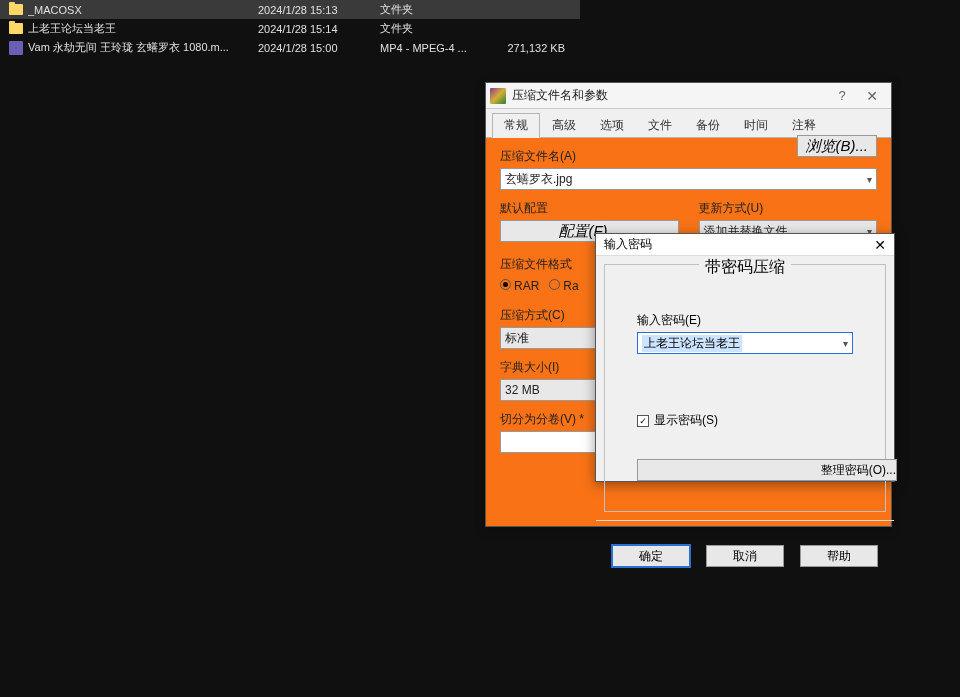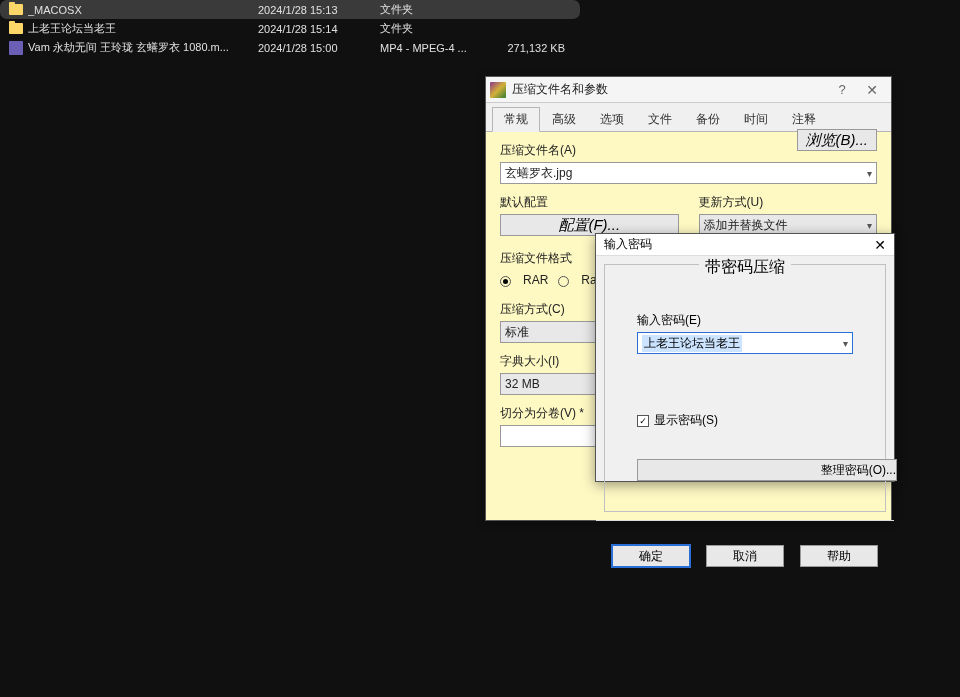--- a/index.html
+++ b/index.html
@@ -1,32 +1,32 @@
 <!DOCTYPE html>
 <html><head>
   <meta charset="utf-8">
   <style>
     * { box-sizing: border-box; margin: 0; padding: 0; font-family: "Microsoft YaHei", "Segoe UI", sans-serif; }
     body { width: 960px; height: 697px; background: #101010; overflow: hidden; position: relative; }
     
     
     .file-list { position: absolute; top: 0; left: 0; width: 580px; }
-    .file-row { display: flex; align-items: center; height: 19px; font-size: 11px; color: #e0e0e0; border-radius: 7px; }
+    .file-row { display: flex; align-items: center; height: 19px; font-size: 11px; color: #e0e0e0; }
     .file-row.selected { background: #3a3a3a; }
     .file-icon { width: 16px; height: 16px; margin: 0 4px 0 8px; display: flex; align-items: center; justify-content: center; }
     .folder-icon { width: 14px; height: 11px; background: #ffd768; border-radius: 1px; position: relative; }
     .folder-icon::before { content: ""; position: absolute; top: -2px; left: 0; width: 6px; height: 3px; background: #ffd768; border-radius: 1px 1px 0 0; }
     .video-icon { width: 14px; height: 14px; background: #6b5fb5; border-radius: 1px; }
     .file-name { width: 230px; overflow: hidden; white-space: nowrap; text-overflow: ellipsis; }
     .file-date { width: 122px; }
     .file-type { width: 105px; }
     .file-size { width: 80px; text-align: right; }
     
     
-    .archive-dialog { position: absolute; top: 76px; left: 485px; width: 407px; height: 445px; background: #fef9c3; border: 1px solid #555; box-shadow: 0 2px 10px rgba(0,0,0,0.3); }
+    .archive-dialog { position: absolute; top: 82px; left: 485px; width: 407px; height: 445px; background: #f97316; border: 1px solid #555; box-shadow: 0 2px 10px rgba(0,0,0,0.3); }
     .dlg-titlebar { height: 26px; background: #f5f5f5; display: flex; align-items: center; padding: 0 4px; border-bottom: 1px solid #ccc; }
     .rar-logo { width: 16px; height: 16px; margin-right: 6px; background: linear-gradient(135deg,#8b3a8b 0%,#d4af37 50%,#2e7d32 100%); border-radius: 1px; }
     .dlg-title { flex: 1; font-size: 12px; color: #222; }
     .dlg-help { width: 30px; text-align: center; color: #666; font-size: 13px; }
     .dlg-close { width: 30px; text-align: center; color: #666; font-size: 14px; }
     
     
     .tabs { display: flex; background: #f0f0f0; border-bottom: 1px solid #b5b5b5; padding: 4px 6px 0 6px; font-size: 12px; }
     .tab { padding: 3px 11px; color: #333; border: 1px solid transparent; border-bottom: none; cursor: pointer; }
     .tab.active { background: #f0f0f0; border-color: #b5b5b5; border-bottom: 1px solid #f0f0f0; margin-bottom: -1px; position: relative; z-index: 1; }
@@ -34,21 +34,21 @@
     .dlg-body { padding: 10px 14px; font-size: 12px; color: #222; }
     .field-label { margin-bottom: 3px; }
     .row { display: flex; gap: 8px; margin-bottom: 10px; }
     .text-input { flex: 1; height: 22px; border: 1px solid #999; background: #fff; padding: 0 4px; font-size: 12px; }
     .btn { height: 22px; padding: 0 8px; border: 1px solid #999; background: #e8e8e8; font-size: 15px; cursor: pointer; font-style: italic; }
     .col2 { display: flex; gap: 20px; }
     .col { flex: 1; }
     .select { width: 100%; height: 22px; border: 1px solid #999; background: #e8e8e8; padding: 0 4px; font-size: 12px; display: flex; align-items: center; justify-content: space-between; }
     .select::after { content: "▾"; color: #555; font-size: 10px; }
     .radio-row { display: flex; gap: 10px; align-items: center; margin-top: 6px; }
-    .radio { display: flex; align-items: flex-end; gap: 12px; }
+    .radio { display: flex; align-items: flex-start; gap: 3px; }
     .radio-dot { width: 11px; height: 11px; border: 1px solid #555; border-radius: 50%; display: flex; align-items: center; justify-content: center; }
     .radio-dot.on::after { content: ""; width: 5px; height: 5px; background: #000; border-radius: 50%; }
     
     
     .pwd-dialog { position: absolute; top: 233px; left: 595px; width: 300px; height: 249px; background: #f0f0f0; border: 1px solid #555; box-shadow: 0 3px 12px rgba(0,0,0,0.4); z-index: 10; }
     .pwd-titlebar { height: 22px; background: #fff; display: flex; align-items: center; padding: 0 8px; border-bottom: 1px solid #ddd; }
     .pwd-title { flex: 1; font-size: 12px; }
     .pwd-close { font-size: 14px; cursor: pointer; }
     .pwd-group { margin: 8px; border: 1px solid #c0c0c0; padding: 12px 14px 18px; }
     .pwd-group-title { text-align: center; font-size: 16px; margin: -20px auto 24px; background: #f0f0f0; width: fit-content; padding: 0 6px; }

